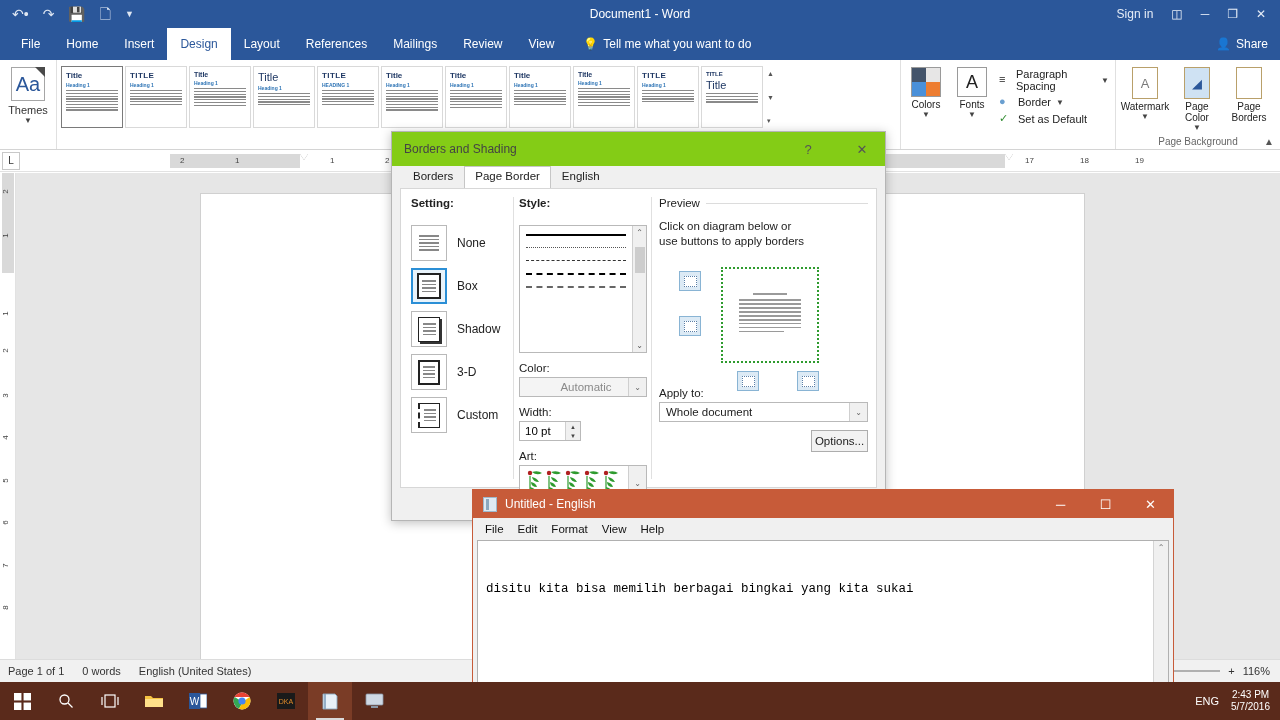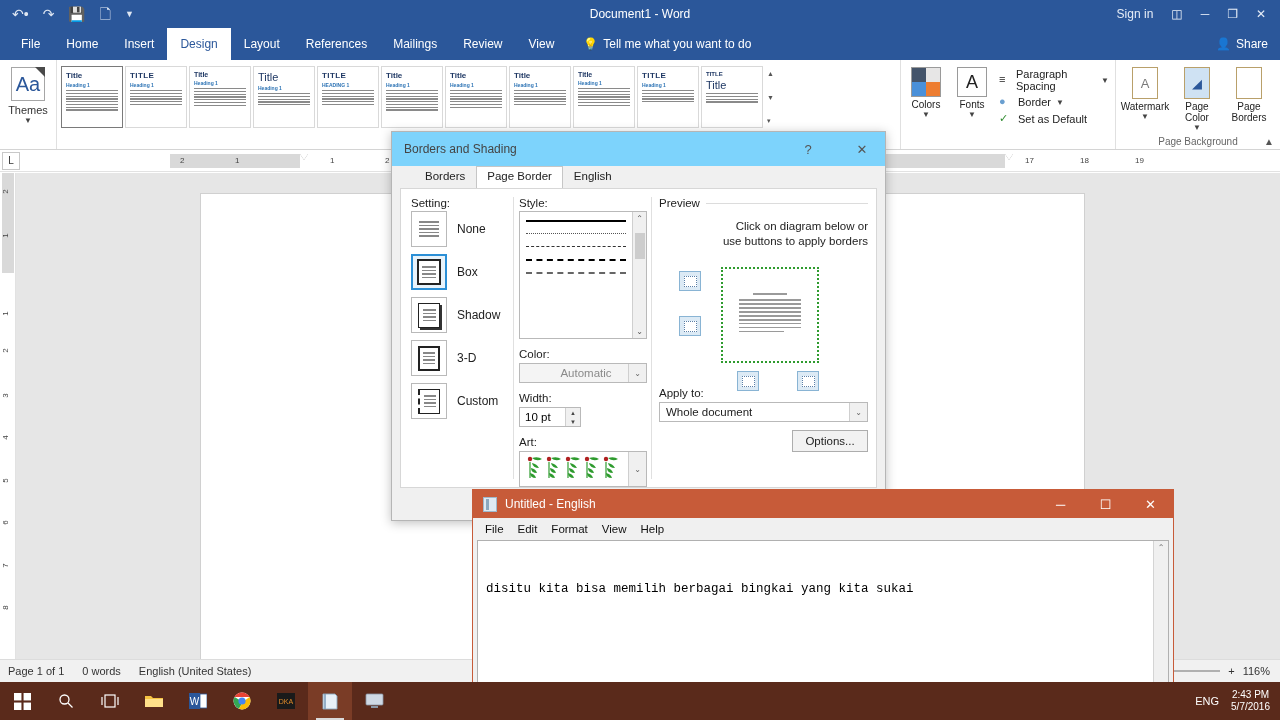--- a/index.html
+++ b/index.html
@@ -192,37 +192,37 @@
   .tray { margin-left:auto; display:flex; align-items:center; gap:12px; padding-right:10px; color:#fff; }
   .tray-clock { font-size:10px; line-height:12px; text-align:center; }
 
   
   #borders-dialog {
     position:absolute; left:391px; top:131px; width:495px; height:390px;
     background:#f0f0f0; border:1px solid #b5b5b5;
     box-shadow:0 2px 10px rgba(0,0,0,.25);
   }
   .dlg-title {
-    height:34px; background:#7dd3fc; display:flex; align-items:center;
+    height:34px; background:#84cc16; display:flex; align-items:center;
     padding:0 8px 0 12px; font-size:12px; color:#444;gap:24px;
   }
   .dlg-title .t { flex:1; }
   .dlg-title .b { width:30px; text-align:center; color:#555; font-size:13px; }
-  .dlg-tabs { display:flex; padding-left:22px; background:#f0f0f0; height:22px; }
+  .dlg-tabs { display:flex; padding-left:10px; background:#f0f0f0; height:22px; }
   .dtab {
     padding:3px 10px 2px; font-size:11.5px; color:#222;
     border:1px solid transparent; border-bottom:none;
   }
   .dtab.active { background:#fff; border-color:#c6c6c6; }
   .dlg-body {
     background:#fff; border:1px solid #d7d7d7; margin:0 8px;
     height:300px; position:relative; padding:8px 10px;
   }
 
-  .sec-label { font-size:11.5px; color:#222; margin-bottom:2px; }
+  .sec-label { font-size:11.5px; color:#222; margin-bottom:16px;font-weight:bold; }
   .col-setting { position:absolute; left:10px; top:8px; width:98px; }
   .set-row { display:flex; align-items:center; gap:10px; margin-bottom:7px; }
   .set-ico {
     width:36px; height:36px; border:1px solid #b9b9b9; background:#fff;
     position:relative; display:flex; align-items:center; justify-content:center;
   }
   .set-ico.sel { border:2px solid #2b8fd6; background:#e8f3fb; }
   .set-lines { width:20px; display:flex; flex-direction:column; gap:2px; }
   .set-lines i { height:1.5px; background:#888; display:block; }
   .set-label { font-size:12px; color:#222; }
@@ -279,42 +279,42 @@
   }
   .art-box .arrow {
     position:absolute; right:0; top:0; bottom:0; width:18px;
     background:#f0f0f0; border-left:1px solid #cfcfcf;
     display:flex; align-items:center; justify-content:center; font-size:8px; color:#666;
   }
 
   .col-preview { position:absolute; left:258px; top:8px; right:8px; }
   .prev-head { display:flex; align-items:center; gap:6px; font-size:11.5px; color:#222; }
   .prev-head i { flex:1; height:1px; background:#dcdcdc; }
-  .prev-hint { text-align:right; font-size:11.5px; color:#222; margin-top:10px; line-height:15px; }
+  .prev-hint { text-align:left; font-size:11.5px; color:#222; margin-top:10px; line-height:15px; }
   .prev-stage { position:relative; height:120px; margin-top:12px; }
   .btn-border {
     position:absolute; width:22px; height:20px; border:1px solid #89b4d4;
     background:#dceaf5; display:flex; align-items:center; justify-content:center;
   }
   .btn-border .inner {
     width:13px; height:11px; border:1px dotted #5b7fa6; background:#fff;
   }
   .prev-doc {
     position:absolute; left:62px; top:6px; width:98px; height:96px;
     border:2px dotted #2e9b2e; background:#fff;
   }
   .prev-doc-lines {
     position:absolute; left:16px; top:24px; right:16px;
     display:flex; flex-direction:column; gap:2.4px;
   }
   .prev-doc-lines i { height:1.6px; background:#9a9a9a; display:block; }
 
   .apply-label { font-size:11.5px; color:#222; margin-top:6px; }
   .options-btn {
-    margin-top:8px; margin-left:auto; width:76px; height:22px;
+    margin-top:8px; margin-left:auto; width:57px; height:22px;
     border:1px solid #adadad; background:#f2f2f2;
     font-size:11.5px; color:#222; display:flex;
     align-items:center; justify-content:center;
   }
 
   
   #notepad {
     position:absolute; left:472px; top:489px; width:702px; height:205px;
     background:#f0f0f0; border:1px solid #c75b39;
   }

